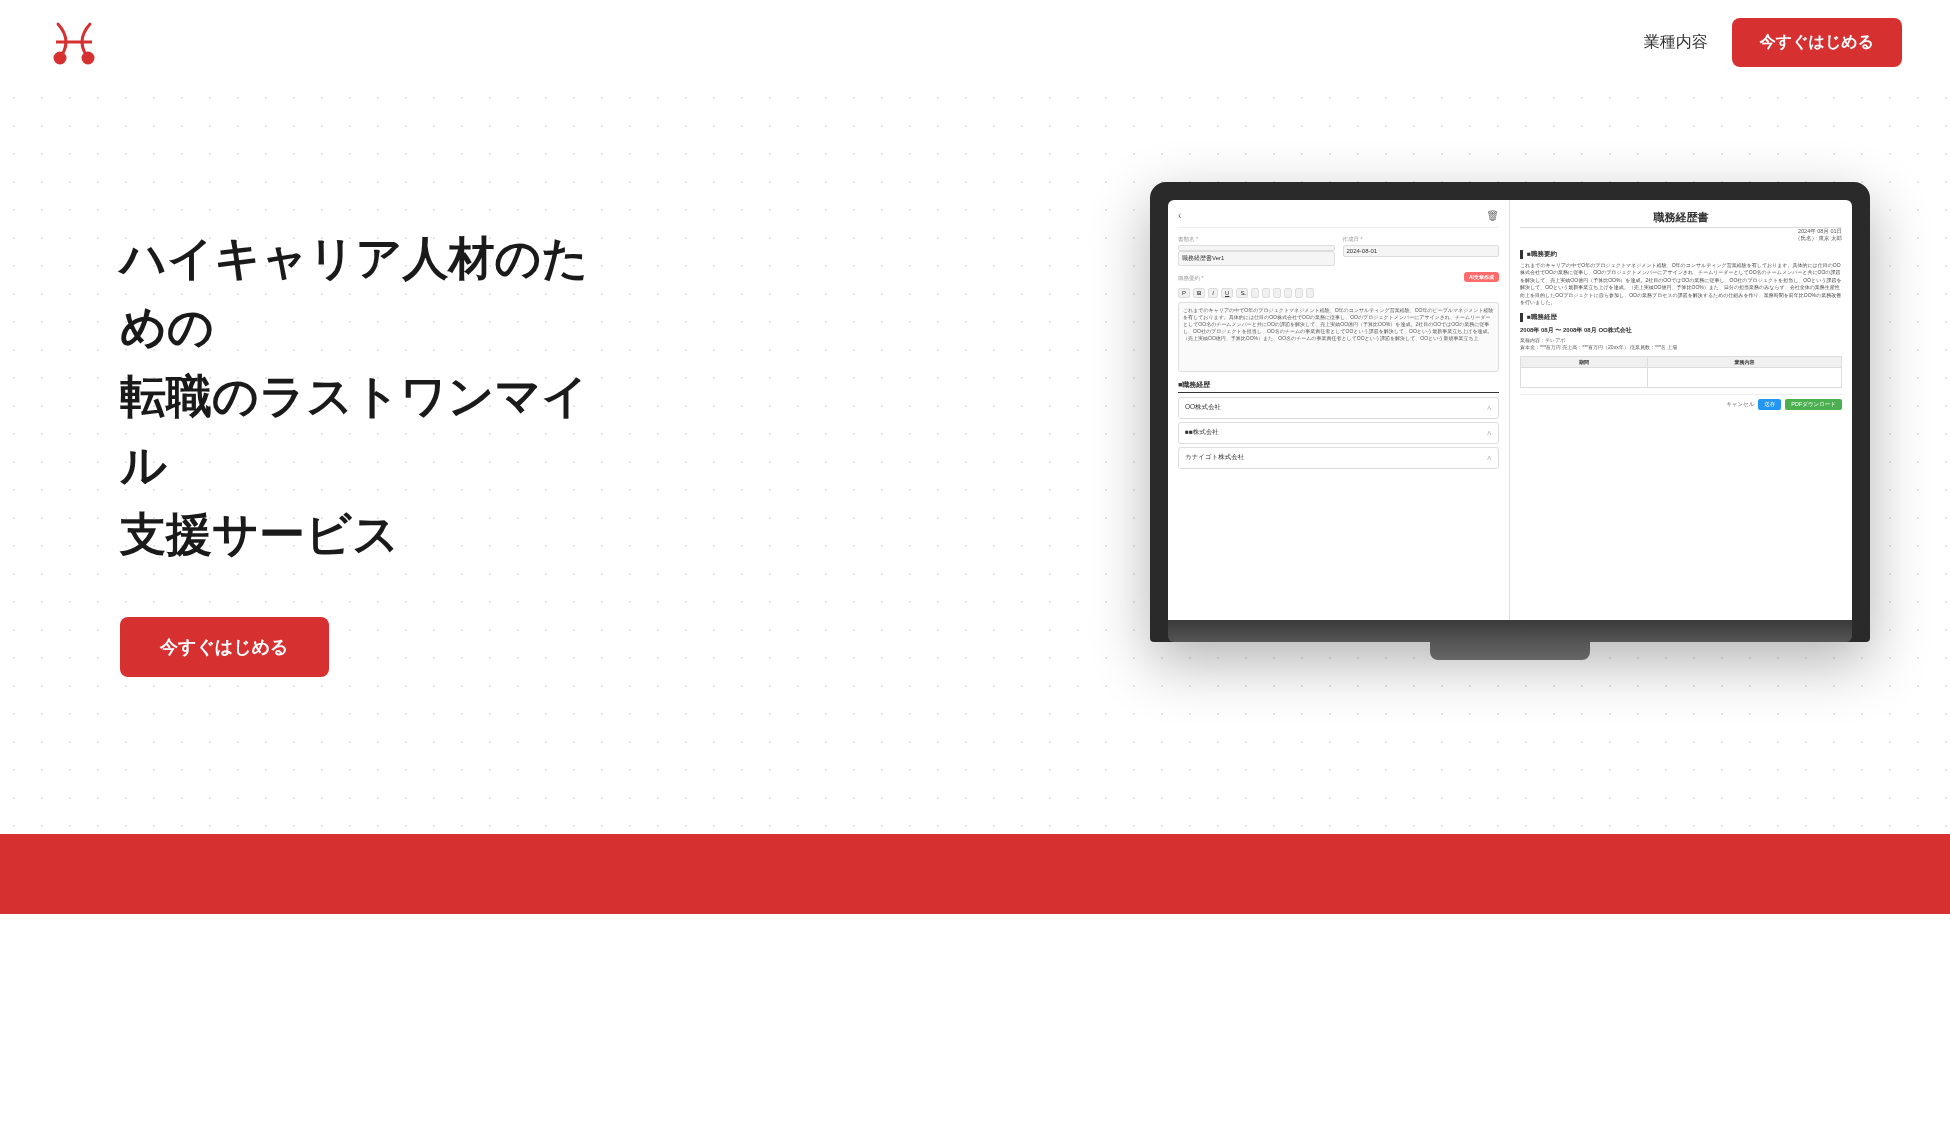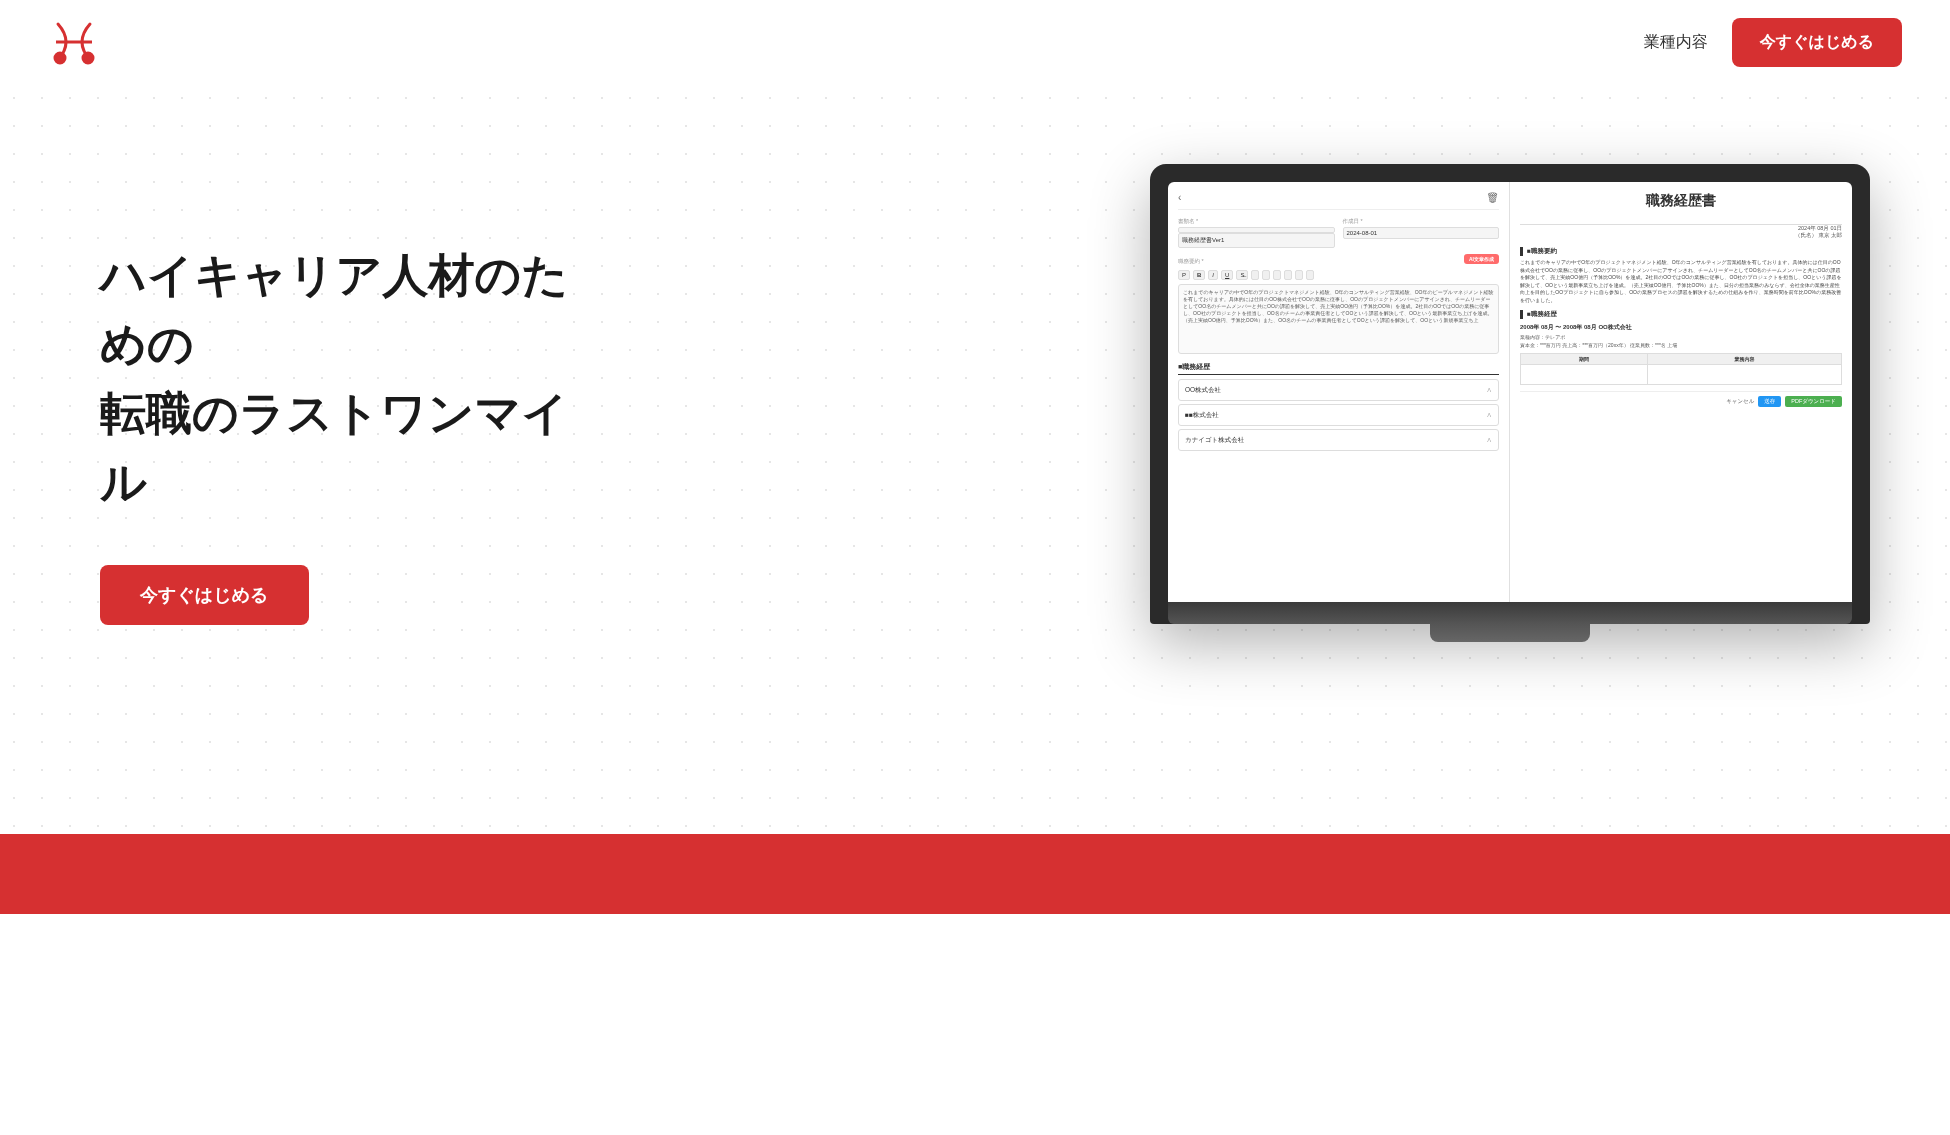--- a/index.html
+++ b/index.html
@@ -100,20 +100,21 @@
       justify-content: space-between;
       padding: 20px 80px 60px 100px;
       max-width: 1950px;
       margin: 0 auto;
     }
 
     .hero-text {
       flex: 0 0 auto;
       max-width: 480px;
       padding-top: 60px;
+      margin-left: 20px;
     }
 
     .hero-heading {
       font-size: 46px;
       font-weight: 900;
       color: #1a1a1a;
       line-height: 1.5;
       margin-bottom: 48px;
     }
 
@@ -293,25 +294,25 @@
     }
 
     .chevron-mock {
       font-size: 7px;
       color: #999;
     }
 
     
     .right-title {
       text-align: center;
-      font-size: 14px;
+      font-size: 11px;
       font-weight: bold;
       color: #333;
       border-bottom: 1px solid #ddd;
-      padding-bottom: 14px;
+      padding-bottom: 2px;
     }
 
     .right-date {
       text-align: right;
       font-size: 5.5px;
       color: #555;
       margin-bottom: 8px;
     }
 
     .right-section {
@@ -427,20 +428,21 @@
   </nav>
 </header>
 
 <section class="hero">
   <div class="hero-content">
 
     <div class="hero-text">
       <h1 class="hero-heading">
         <span>ハイキャリア人材のための</span><br>
         <span>転職のラストワンマイル</span><br>
+        <span>支援サービス</span>
       </h1>
       <button class="hero-cta-btn">今すぐはじめる</button>
     </div>
 
     <div class="laptop-area">
       <div class="laptop-wrapper">
         <div class="laptop-body">
           <div class="laptop-screen">
 
             <div class="screen-left">

